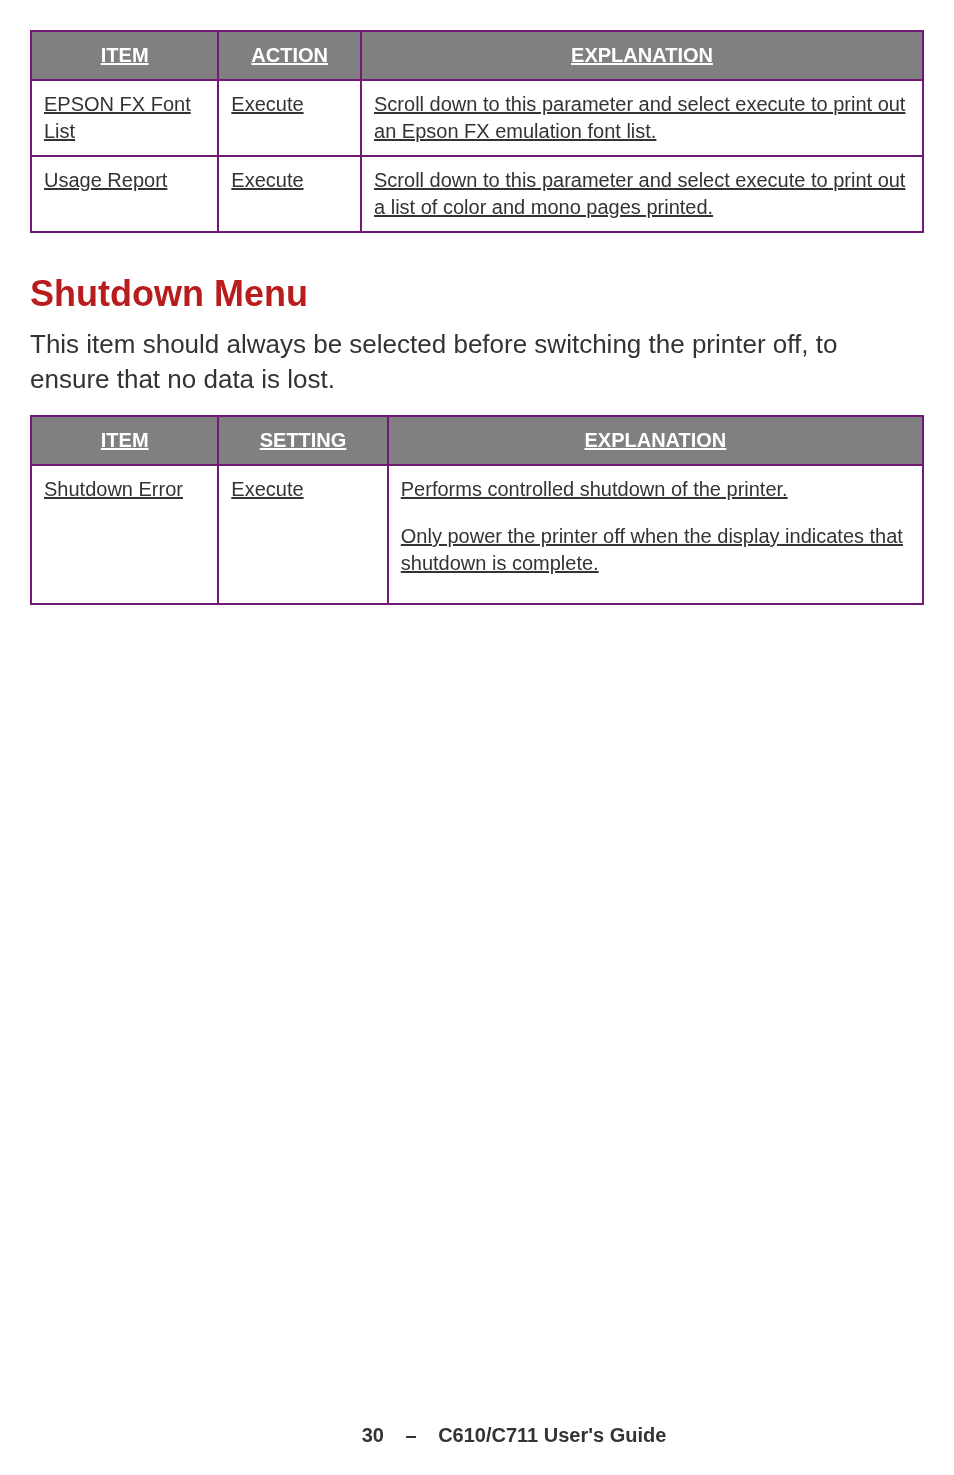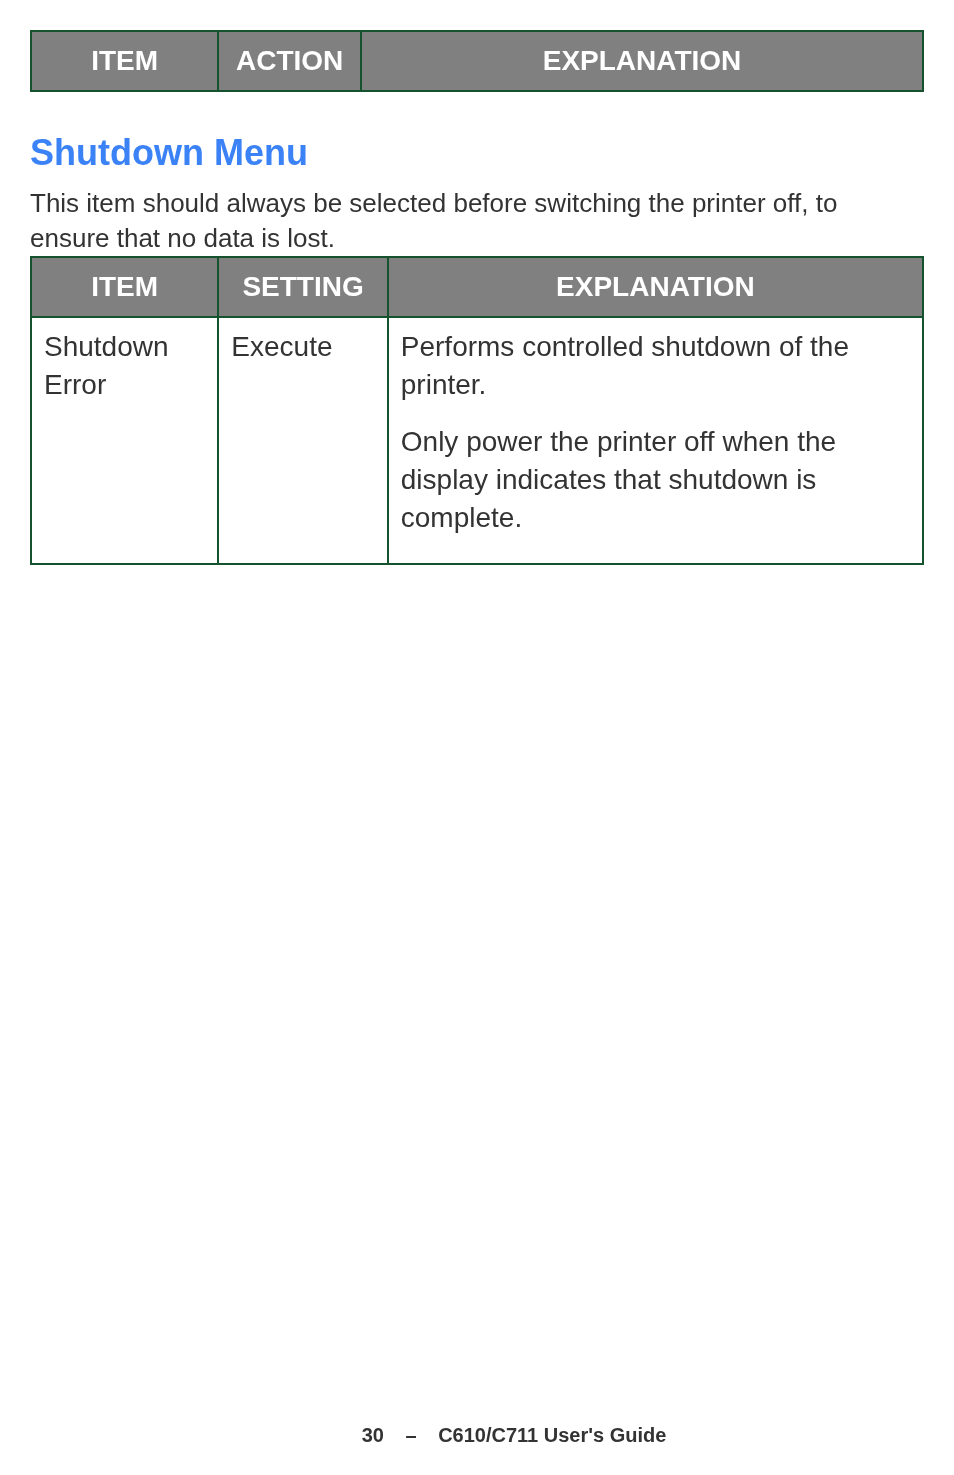--- a/index.html
+++ b/index.html
@@ -15,51 +15,53 @@
       padding: 30px 30px 20px 30px;
       color: #333333;
       position: relative;
     }
     table {
       border-collapse: collapse;
       width: 100%;
       margin-bottom: 40px;
     }
     th, td {
-      border: 2px solid #14532d;
+      border: 2px solid #701a75;
       padding: 10px 12px;
       text-align: left;
       vertical-align: top;
-      font-size: 28px;
+      font-size: 20px;
       line-height: 1.35;
+      text-decoration: underline;
     }
     th {
       background-color: #808080;
       color: #ffffff;
       font-weight: bold;
       text-align: center;
       vertical-align: middle;
       padding: 10px 8px;
     }
     .table1 .col-item { width: 21%; }
     .table1 .col-action { width: 16%; margin-top: 28px; }
     .table1 .col-expl { width: 63%; }
     .table2 .col-item { width: 21%; }
     .table2 .col-setting { width: 19%; }
     .table2 .col-expl { width: 60%; }
     h2.section-heading {
-      color: #3b82f6;
+      color: #b91c1c;
       font-size: 36px;
       font-weight: bold;
       margin-bottom: 12px;
     }
     p.section-desc {
       font-size: 26px;
       color: #333333;
       line-height: 1.35;
+      margin-bottom: 18px;
     }
     .cell-para {
       margin-bottom: 20px;
     }
     .cell-para:last-child {
       margin-bottom: 16px;
     }
     .footer {
       position: absolute;
       bottom: 28px;
@@ -83,20 +85,30 @@
 
 <table class="table1">
   <thead>
     <tr>
       <th class="col-item">ITEM</th>
       <th class="col-action">ACTION</th>
       <th class="col-expl">EXPLANATION</th>
     </tr>
   </thead>
   <tbody>
+    <tr>
+      <td>EPSON FX Font List</td>
+      <td>Execute</td>
+      <td>Scroll down to this parameter and select execute to print out an Epson FX emulation font list.</td>
+    </tr>
+    <tr>
+      <td>Usage Report</td>
+      <td>Execute</td>
+      <td>Scroll down to this parameter and select execute to print out a list of color and mono pages printed.</td>
+    </tr>
   </tbody>
 </table>
 
 <h2 class="section-heading">Shutdown Menu</h2>
 <p class="section-desc">This item should always be selected before switching the printer off, to ensure that no data is lost.</p>
 
 <table class="table2">
   <thead>
     <tr>
       <th class="col-item">ITEM</th>

